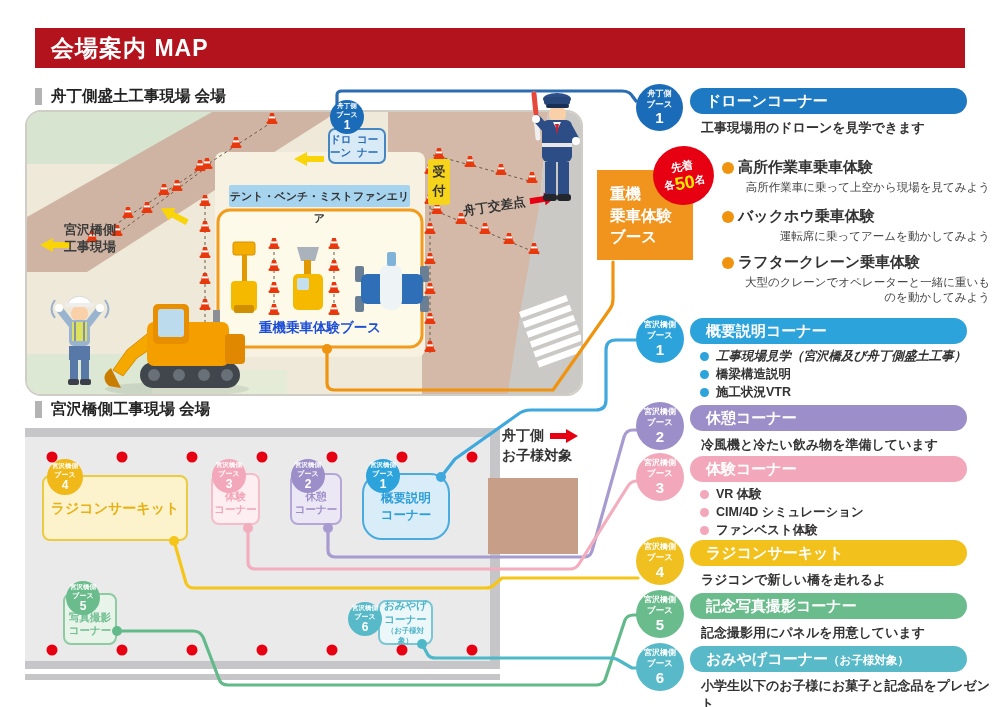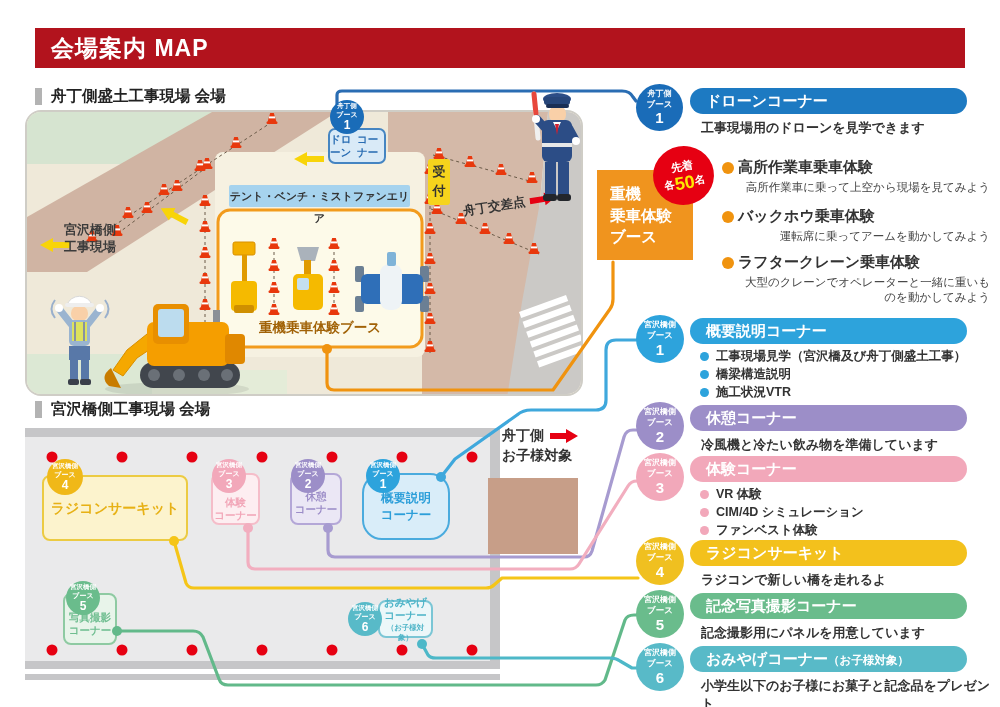--- a/index.html
+++ b/index.html
@@ -17,21 +17,21 @@
              overflow:hidden;border:2px solid #cfcdc6;box-sizing:border-box;background:#efe9d9;}
   .tent-banner{position:absolute;left:202px;top:73px;width:181px;height:22px;background:#a6d3ee;
                color:#333;font-size:11px;font-weight:bold;line-height:22px;text-align:center;border-radius:2px;}
   .reception{position:absolute;left:401px;top:47px;width:22px;height:46px;background:#f6d41c;border-radius:3px;
              font-size:13px;font-weight:bold;color:#333;text-align:center;word-break:break-all;
              line-height:1.45;padding-top:4px;box-sizing:border-box;}
   .crossing{position:absolute;left:436px;top:84px;transform:rotate(-9deg);white-space:nowrap;
             font-size:12.5px;font-weight:bold;color:#333;display:flex;align-items:center;gap:4px;}
   .neighbor{position:absolute;left:37px;top:110px;font-size:13px;font-weight:bold;color:#3b3b3b;line-height:1.3;}
   .machine-label{position:absolute;left:191px;top:207px;width:204px;text-align:center;
-                 font-size:13.5px;font-weight:bold;color:#a16207;}
+                 font-size:13.5px;font-weight:bold;color:#1d4ed8;}
   .drone-box{position:absolute;left:301px;top:16px;width:58px;height:36px;background:#d9eaf7;
              border:2px solid #4585c2;border-radius:7px;display:flex;
              align-items:center;justify-content:center;font-size:10.5px;font-weight:bold;
              color:#2a6db3;line-height:1.25;box-sizing:border-box;}
 
   
   .cbadge{position:absolute;border-radius:50%;background:var(--c);color:#fff;display:flex;
           flex-direction:column;align-items:center;justify-content:center;line-height:1;
           font-weight:bold;text-align:center;z-index:6;}
   .cbadge .b1{font-size:6.5px;}
@@ -319,37 +319,37 @@
       <circle cx="262" cy="650" r="5.5"></circle>
         <circle cx="332" cy="650" r="5.5"></circle>
         <circle cx="402" cy="650" r="5.5"></circle>
       <circle cx="472" cy="650" r="5.5"></circle>
     </g>
   </svg>
 
   <div class="lbooth" style="left:42px;top:475px;width:146px;height:66px;border-color:#eccb42;background:#fcf3cd;color:#e7b115;font-size:14px;justify-content:center;">
     <span>ラジコンサーキット</span>
   </div>
-  <div class="lbooth" style="left:211px;top:473px;width:49px;height:52px;border-color:#f5bdc9;background:#fdeef1;color:#f2a6b8;font-size:10.5px;justify-content:flex-end;">
+  <div class="lbooth" style="left:211px;top:473px;width:49px;height:52px;border-color:#f5bdc9;background:#fdeef1;color:#f2a6b8;font-size:10.5px;justify-content:flex-end;padding-bottom:6px;">
     <span>体験</span>
     <span>コーナー</span>
   </div>
   <div class="lbooth" style="left:290px;top:473px;width:52px;height:52px;border-color:#b4a7d7;background:#ebe7f5;color:#9c8dc8;font-size:10.5px;justify-content:flex-end;padding-bottom:6px;">
     <span>休憩</span>
     <span>コーナー</span>
   </div>
   <div class="lbooth" style="left:362px;top:473px;width:88px;height:67px;border-color:#4aabde;background:#d9edf9;color:#2b9ed9;font-size:12.5px;justify-content:center;border-radius:20px;">
     <span>概要説明</span>
     <span>コーナー</span>
   </div>
   <div class="lbooth" style="left:63px;top:593px;width:54px;height:52px;border-color:#8ecaa2;background:#e8f4ea;color:#6fbe90;font-size:10.5px;justify-content:flex-end;padding-bottom:5px;">
     <span>写真撮影</span>
     <span>コーナー</span>
   </div>
-  <div class="lbooth" style="left:378px;top:600px;width:55px;height:38px;border-color:#7bc6d5;background:#ecf7f9;color:#4fb5c8;font-size:10.5px;justify-content:center;">
+  <div class="lbooth" style="left:378px;top:600px;width:55px;height:45px;border-color:#7bc6d5;background:#ecf7f9;color:#4fb5c8;font-size:10.5px;justify-content:center;">
     <span>おみやげ</span>
     <span>コーナー</span>
     <span style="font-size:7.5px;">（お子様対象）</span>
   </div>
 
   <div class="cbadge" style="--c:#f0b818;left:47px;top:459px;width:36px;height:36px;">
     <span class="b1">宮沢橋側</span>
       <span class="b2">ブース</span>
       <span class="b3">4</span>
   </div>
@@ -447,21 +447,21 @@
       <span>ラフタークレーン乗車体験</span>
     </div>
   <div class="hdesc" style="top:275px;">大型のクレーンでオペレーターと一緒に重いものを動かしてみよう</div>
 
   <div class="cbadge lg" style="--c:#2da3dc;left:636px;top:315px;width:48px;height:48px;">
     <span class="b1">宮沢橋側</span>
       <span class="b2">ブース</span>
       <span class="b3">1</span>
   </div>
   <div class="pill" style="top:318px;background:#2da3dc;"><span>概要説明コーナー</span></div>
-  <div class="bullet" style="--dc:#2da3dc;top:348px;">
+  <div class="bullet" style="--dc:#2da3dc;top:348px;font-style:italic;">
       <span class="dot"></span>
       <span>工事現場見学（宮沢橋及び舟丁側盛土工事）</span>
     </div>
   <div class="bullet" style="--dc:#2da3dc;top:366px;">
       <span class="dot"></span>
       <span>橋梁構造説明</span>
     </div>
   <div class="bullet" style="--dc:#2da3dc;top:384px;">
       <span class="dot"></span>
       <span>施工状況VTR</span>

